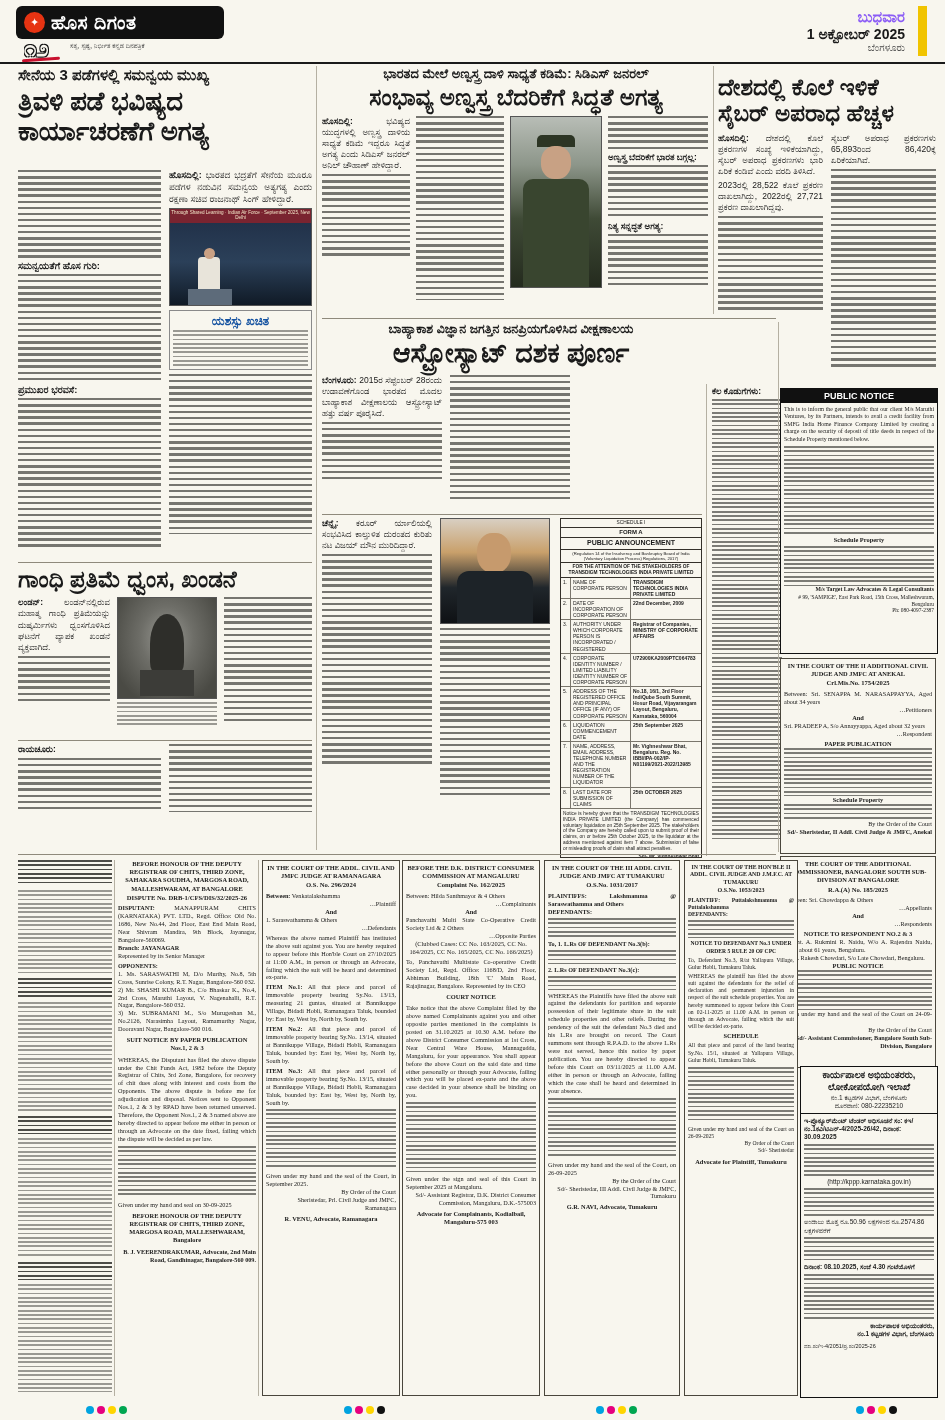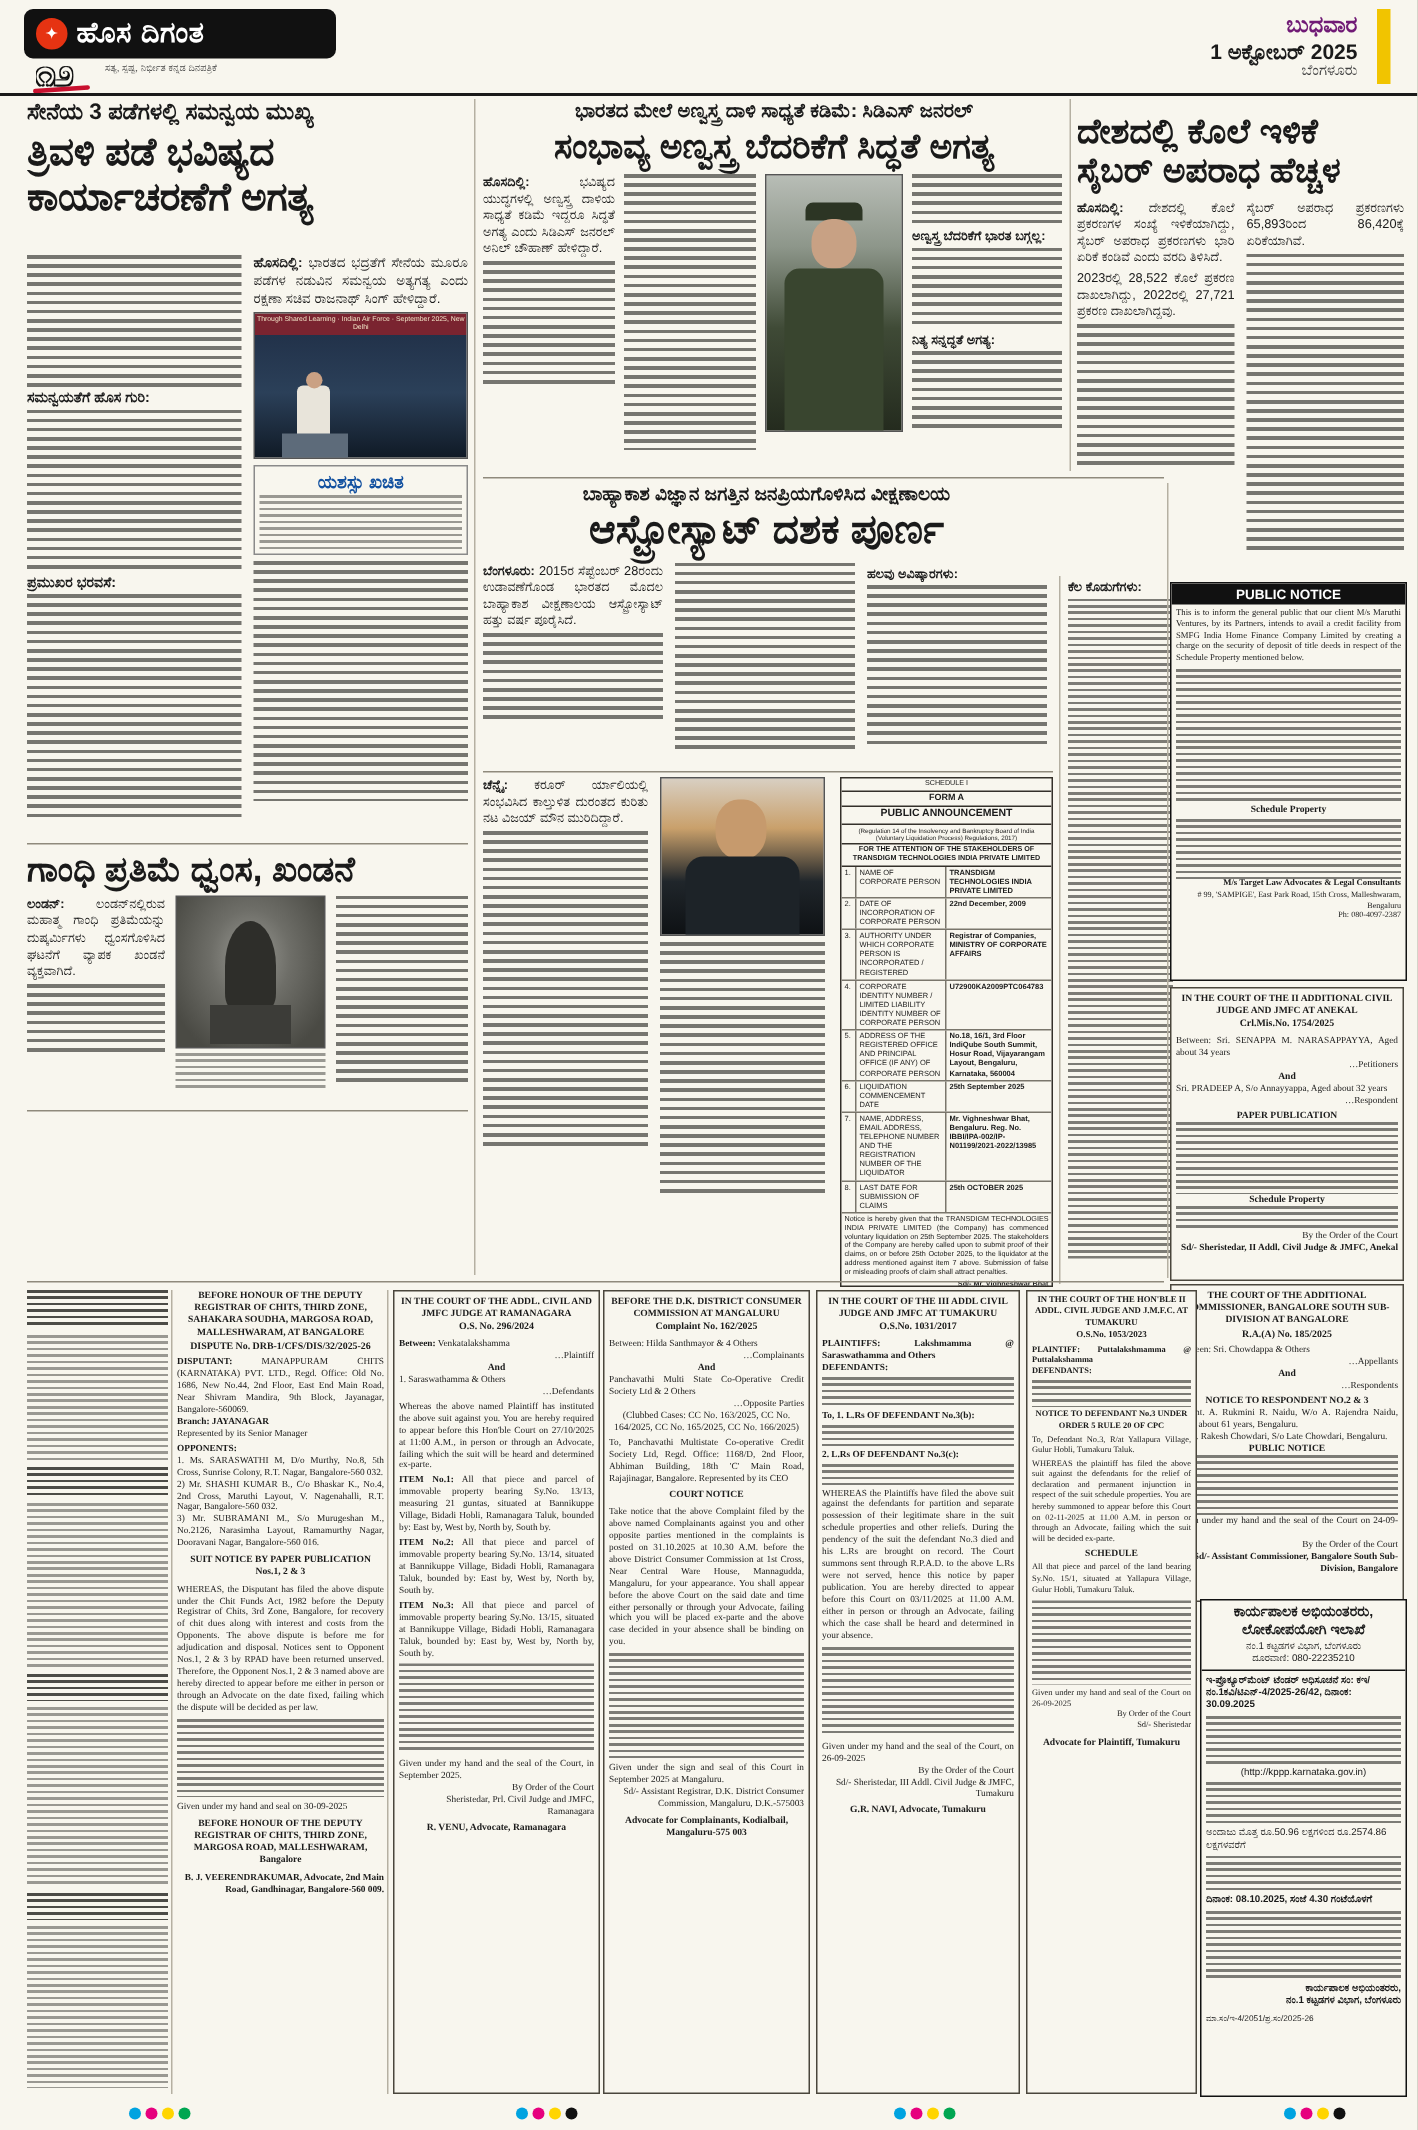--- a/index.html
+++ b/index.html
@@ -53,21 +53,21 @@
 
   <div class="abs" style="left:0;top:0;width:945px;height:62px;border-bottom:2px solid #1a1a1a;">
     <div class="abs" style="left:16px;top:6px;width:208px;height:33px;background:#111;border-radius:6px;display:flex;align-items:center;gap:6px;padding:0 8px;box-sizing:border-box;">
       <span style="width:21px;height:21px;border-radius:50%;background:#e63312;display:inline-flex;align-items:center;justify-content:center;color:#fff;font-size:11px;">✦</span>
       <span style="color:#fff;font-weight:800;font-size:19px;letter-spacing:.5px;">ಹೊಸ ದಿಗಂತ</span>
     </div>
     <div class="abs" style="left:70px;top:42px;width:160px;font-size:6.5px;color:#444;">ಸತ್ಯ, ಸ್ಪಷ್ಟ, ನಿರ್ಭೀತ ಕನ್ನಡ ದಿನಪತ್ರಿಕೆ</div>
     <div class="abs" style="left:24px;top:36px;font-size:22px;font-weight:800;color:#f8f6ee;text-shadow:-1px -1px 0 #111,1px -1px 0 #111,-1px 1px 0 #111,1px 1px 0 #111;">೧೨</div>
     <div class="abs" style="left:22px;top:58px;width:38px;height:3px;background:#c8102e;transform:rotate(-4deg);border-radius:2px;"></div>
     <div class="abs" style="right:40px;top:8px;text-align:right;line-height:1.18;">
-      <div style="color:#701a75;font-weight:800;font-size:15px;">ಬುಧವಾರ</div>
+      <div style="color:#8b5cf6;font-weight:800;font-size:15px;">ಬುಧವಾರ</div>
       <div style="font-weight:700;font-size:14px;">1 ಅಕ್ಟೋಬರ್ 2025</div>
       <div style="font-size:10px;color:#444;">ಬೆಂಗಳೂರು</div>
     </div>
     <div class="abs" style="right:18px;top:6px;width:9px;height:50px;background:#f1c400;"></div>
   </div>
 
   <div class="abs" style="left:18px;top:66px;width:294px;height:494px;">
     <div class="kicker">ಸೇನೆಯ 3 ಪಡೆಗಳಲ್ಲಿ ಸಮನ್ವಯ ಮುಖ್ಯ</div>
     <div class="h-xl" style="margin:3px 0 24px;">ತ್ರಿವಳಿ ಪಡೆ ಭವಿಷ್ಯದ ಕಾರ್ಯಾಚರಣೆಗೆ ಅಗತ್ಯ</div>
     <div class="cols" style="height:400px;">
@@ -143,24 +143,20 @@
     <div class="kicker c" style="font-size:12.5px;">ಬಾಹ್ಯಾಕಾಶ ವಿಜ್ಞಾನ ಜಗತ್ತಿನ ಜನಪ್ರಿಯಗೊಳಿಸಿದ ವೀಕ್ಷಣಾಲಯ</div>
     <div class="c" style="font-size:27px;font-weight:800;line-height:1.1;margin:2px 0 6px;">ಆಸ್ಟ್ರೋಸ್ಯಾಟ್ ದಶಕ ಪೂರ್ಣ</div>
     <div class="cols" style="height:128px;gap:8px;">
       <div style="width:120px;">
         <p class="lead" style="font-size:8.5px;"><span class="dl">ಬೆಂಗಳೂರು:</span> <span>2015ರ ಸೆಪ್ಟೆಂಬರ್ 28ರಂದು ಉಡಾವಣೆಗೊಂಡ ಭಾರತದ ಮೊದಲ ಬಾಹ್ಯಾಕಾಶ ವೀಕ್ಷಣಾಲಯ ಆಸ್ಟ್ರೋಸ್ಯಾಟ್ ಹತ್ತು ವರ್ಷ ಪೂರೈಸಿದೆ.</span></p>
         <div class="gk md" style="height:58px;"></div>
       </div>
       <div style="width:120px;">
           <div class="gk md" style="height:126px;"></div>
         </div>
-      <div style="width:120px;">
-        <div class="sub" style="font-size:8.5px;">ಹಲವು ಅವಿಷ್ಕಾರಗಳು:</div>
-        <div class="gk md" style="height:110px;"></div>
-      </div>
     </div>
   </div>
 
   <div class="abs" style="left:706px;top:384px;width:70px;height:472px;border-left:1px solid #b5b0a2;padding-left:5px;">
     <div class="sub" style="font-size:8.5px;">ಕೆಲ ಕೊಡುಗೆಗಳು:</div>
     <div class="gk sm md" style="height:440px;"></div>
   </div>
 
   <div class="abs" style="left:322px;top:518px;width:232px;height:338px;">
     <div class="cols" style="height:280px;gap:8px;">
@@ -245,20 +241,29 @@
         </div>
         <div class="gk sm lt" style="height:24px;margin-top:3px;"></div>
       </div>
       <div style="width:88px;">
           <div class="gk md" style="height:128px;"></div>
         </div>
     </div>
   </div>
 
   <div class="abs" style="left:18px;top:744px;width:294px;height:106px;">
+    <div class="cols" style="height:70px;gap:8px;">
+      <div style="width:143px;">
+        <p class="lead" style="font-size:8.5px;"><span class="dl">ರಾಯಚೂರು:</span></p>
+        <div class="gk md" style="height:52px;"></div>
+      </div>
+      <div style="width:143px;">
+          <div class="gk md" style="height:68px;"></div>
+        </div>
+    </div>
   </div>
 
   <div class="abs" style="left:780px;top:388px;width:156px;height:264px;border:1px solid #111;background:#f8f6ee;">
     <div style="background:#111;color:#fff;font-weight:700;font-size:9px;text-align:center;padding:2px 0;">PUBLIC NOTICE</div>
     <div class="legal" style="padding:3px;">
       <p style="font-size:5.8px;">This is to inform the general public that our client M/s Maruthi Ventures, by its Partners, intends to avail a credit facility from SMFG India Home Finance Company Limited by creating a charge on the security of deposit of title deeds in respect of the Schedule Property mentioned below.</p>
       <div class="gk sm md" style="height:88px;"></div>
       <div class="hd" style="margin:2px 0;">Schedule Property</div>
       <div class="gk sm md" style="height:40px;"></div>
       <div class="r b" style="font-size:5.8px;">M/s Target Law Advocates &amp; Legal Consultants</div>

